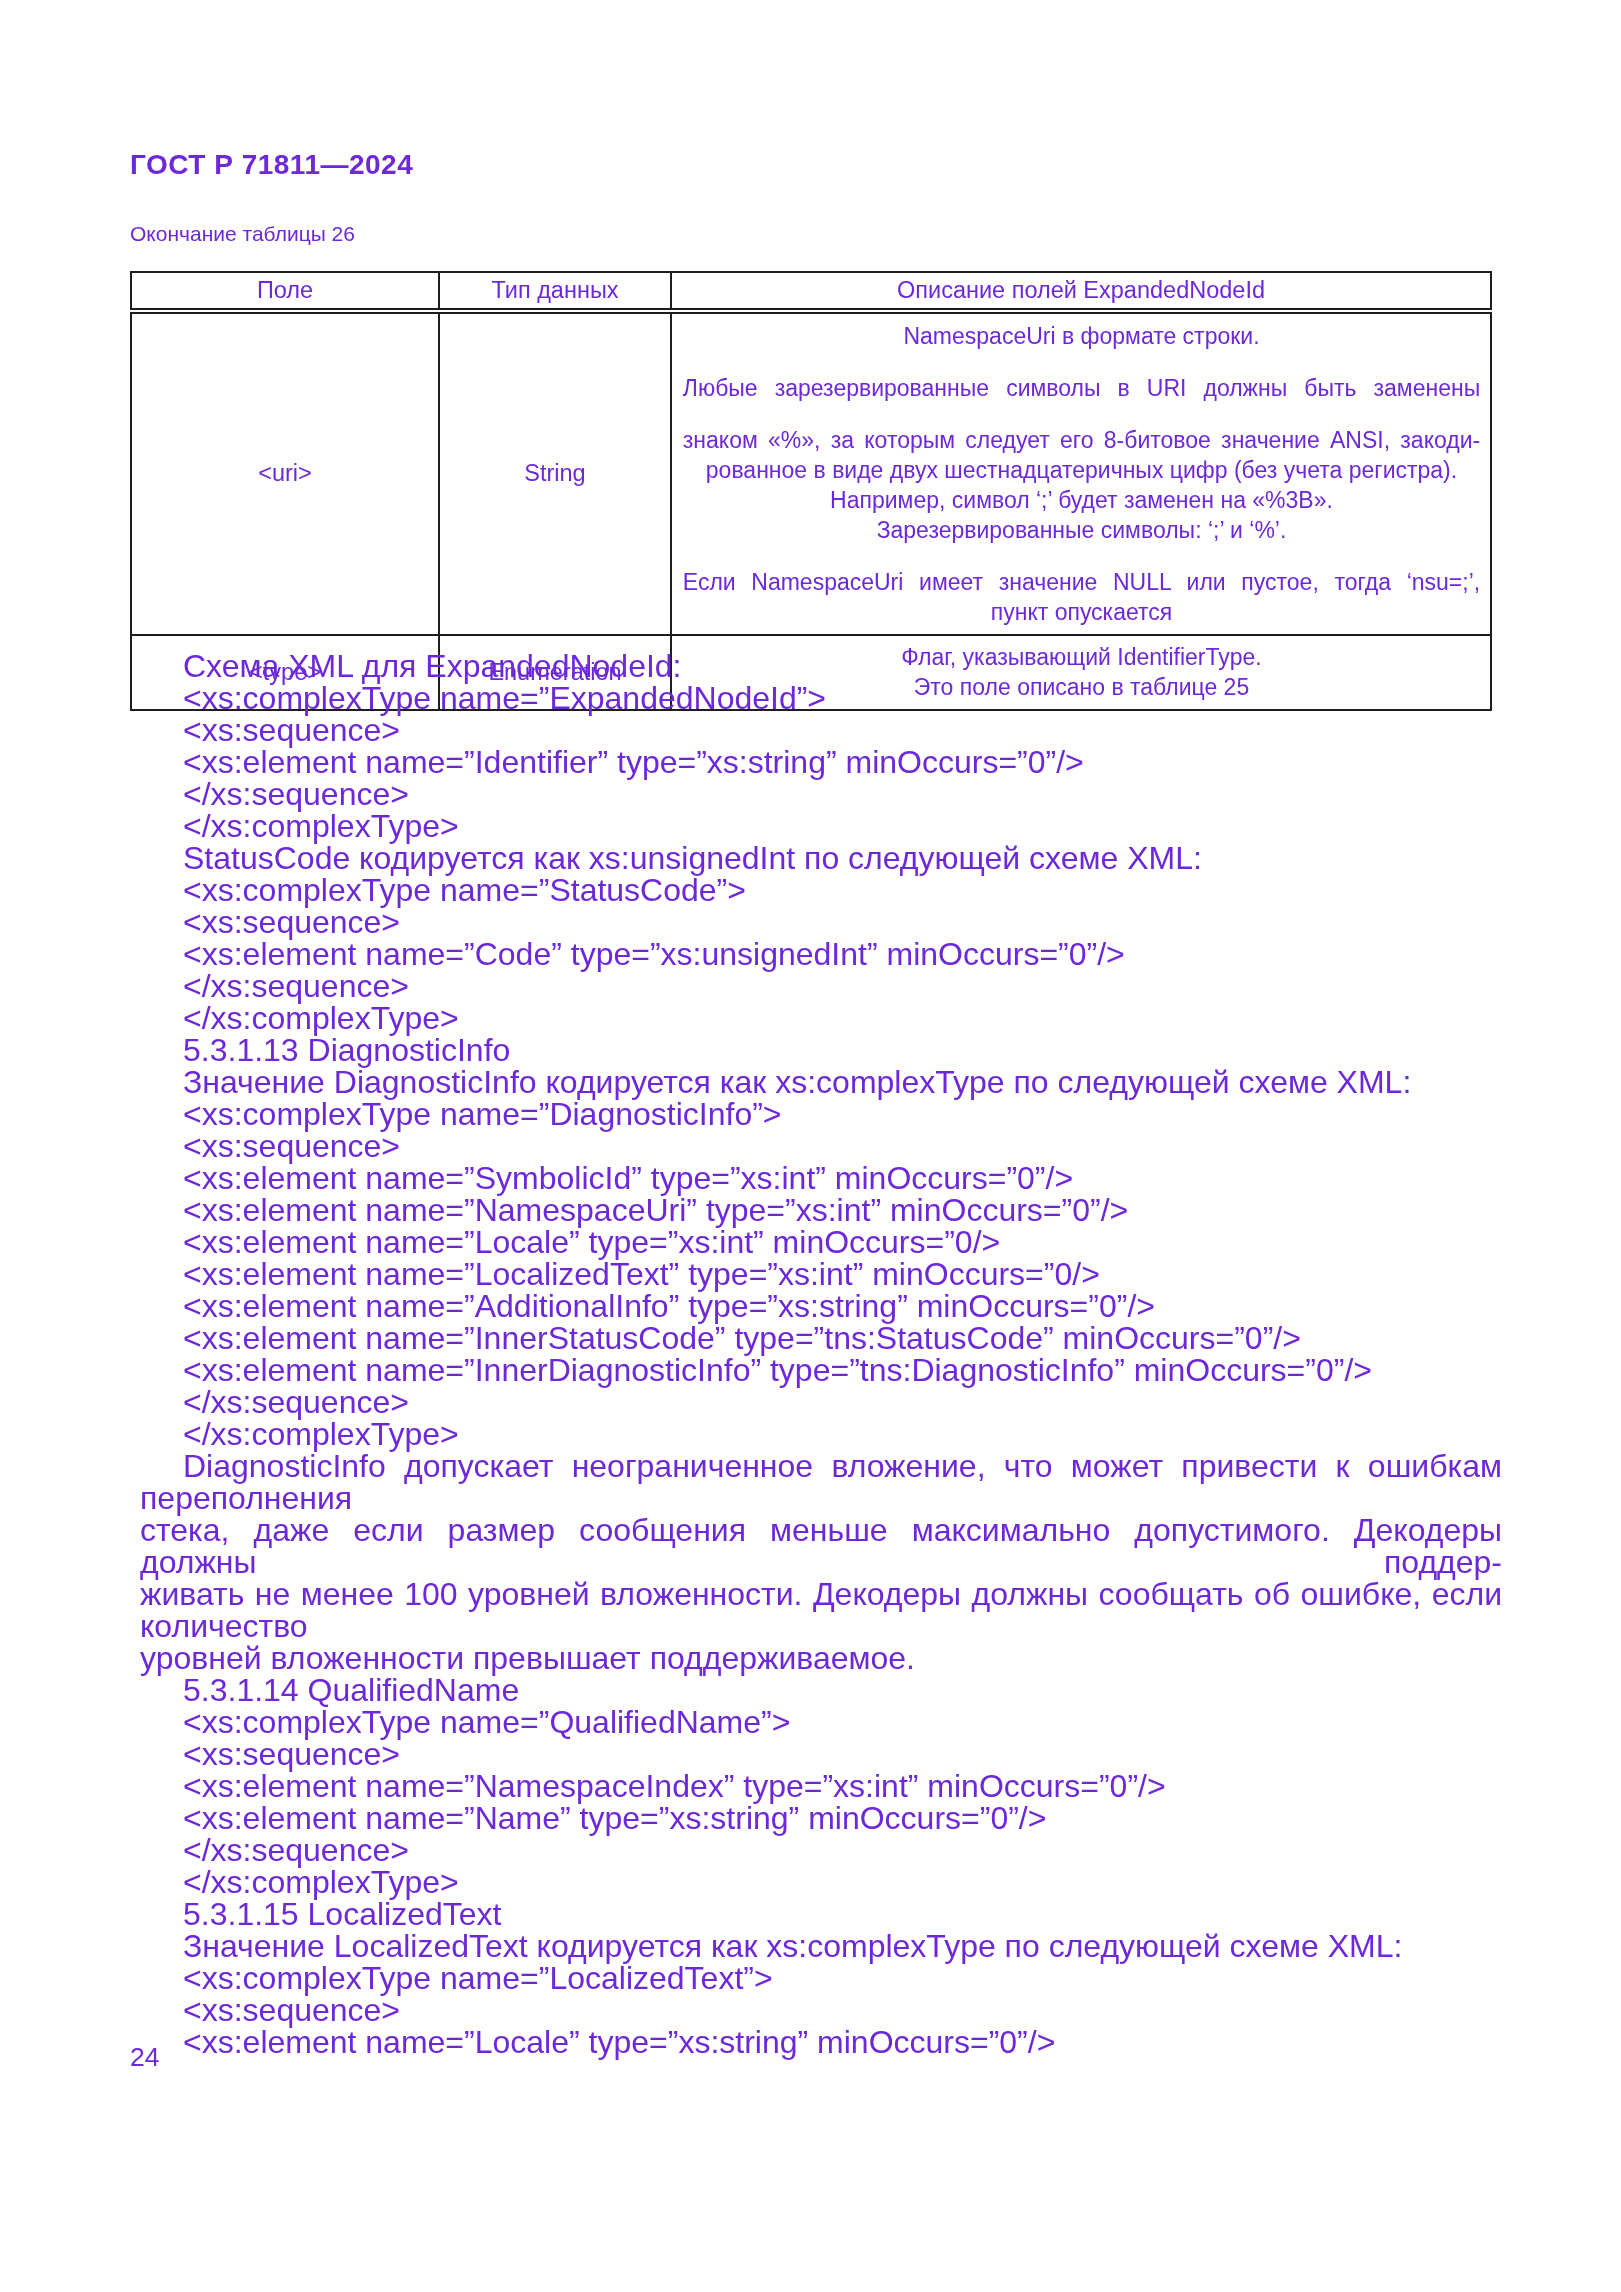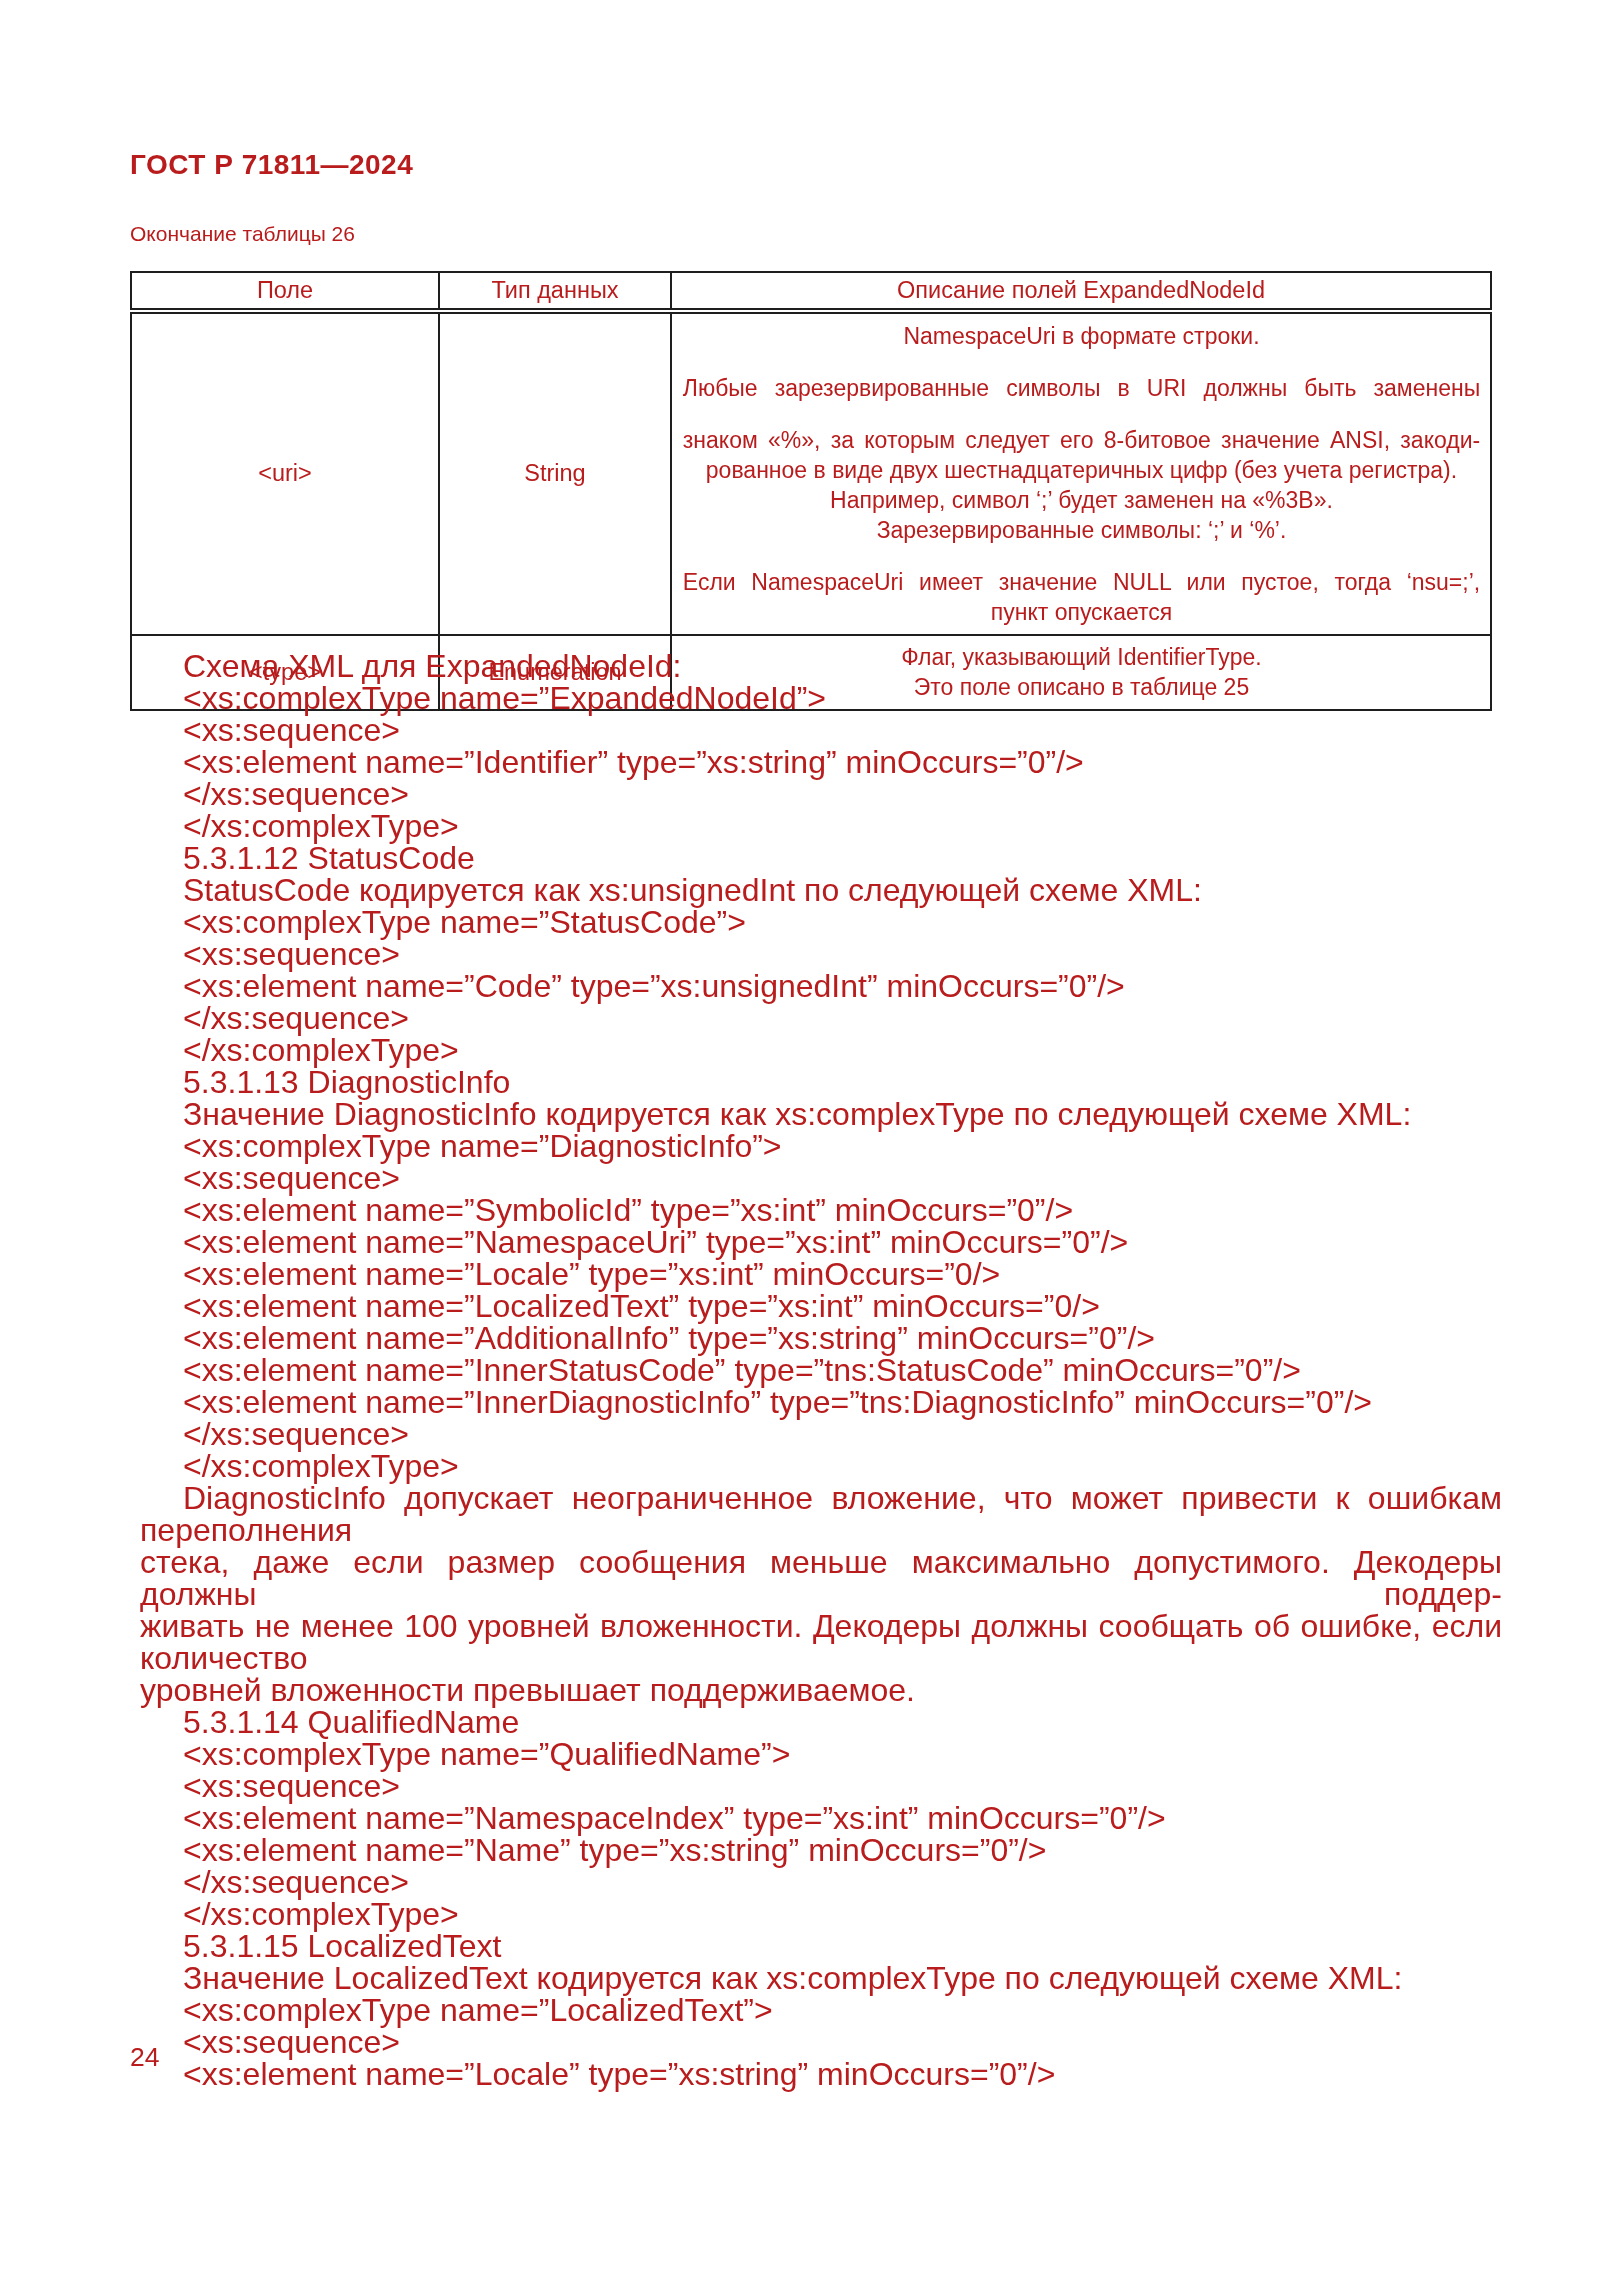--- a/index.html
+++ b/index.html
@@ -2,21 +2,21 @@
 <html><head>
 <meta charset="utf-8">
 <style>
   * { margin: 0; padding: 0; box-sizing: border-box; }
   html, body { background: #e8e8e8; }
   .page {
     position: relative;
     width: 1621px;
     height: 2293px;
     background: #ffffff;
-    color: #b91c1c;
+    color: #6d28d9;
     font-family: "Liberation Sans", "DejaVu Sans", sans-serif;
     overflow: hidden;
     margin: 0 auto;
   }
   .doc-header {
     position: absolute;
     left: 130px;
     top: 149px;
     font-size: 28px;
     font-weight: bold;
@@ -131,21 +131,20 @@
     </tbody>
   </table>
 
   <div class="body-text">
       <div class="bl-i">Схема XML для ExpandedNodeId:</div>
       <div class="bl-i">&lt;xs:complexType name=”ExpandedNodeId”&gt;</div>
       <div class="bl-i">&lt;xs:sequence&gt;</div>
       <div class="bl-i">&lt;xs:element name=”Identifier” type=”xs:string” minOccurs=”0”/&gt;</div>
       <div class="bl-i">&lt;/xs:sequence&gt;</div>
       <div class="bl-i">&lt;/xs:complexType&gt;</div>
-      <div class="bl-i">5.3.1.12 StatusCode</div>
       <div class="bl-i">StatusCode кодируется как xs:unsignedInt по следующей схеме XML:</div>
       <div class="bl-i">&lt;xs:complexType name=”StatusCode”&gt;</div>
       <div class="bl-i">&lt;xs:sequence&gt;</div>
       <div class="bl-i">&lt;xs:element name=”Code” type=”xs:unsignedInt” minOccurs=”0”/&gt;</div>
       <div class="bl-i">&lt;/xs:sequence&gt;</div>
       <div class="bl-i">&lt;/xs:complexType&gt;</div>
       <div class="bl-i">5.3.1.13 DiagnosticInfo</div>
       <div class="bl-i">Значение DiagnosticInfo кодируется как xs:complexType по следующей схеме XML:</div>
       <div class="bl-i">&lt;xs:complexType name=”DiagnosticInfo”&gt;</div>
       <div class="bl-i">&lt;xs:sequence&gt;</div>

